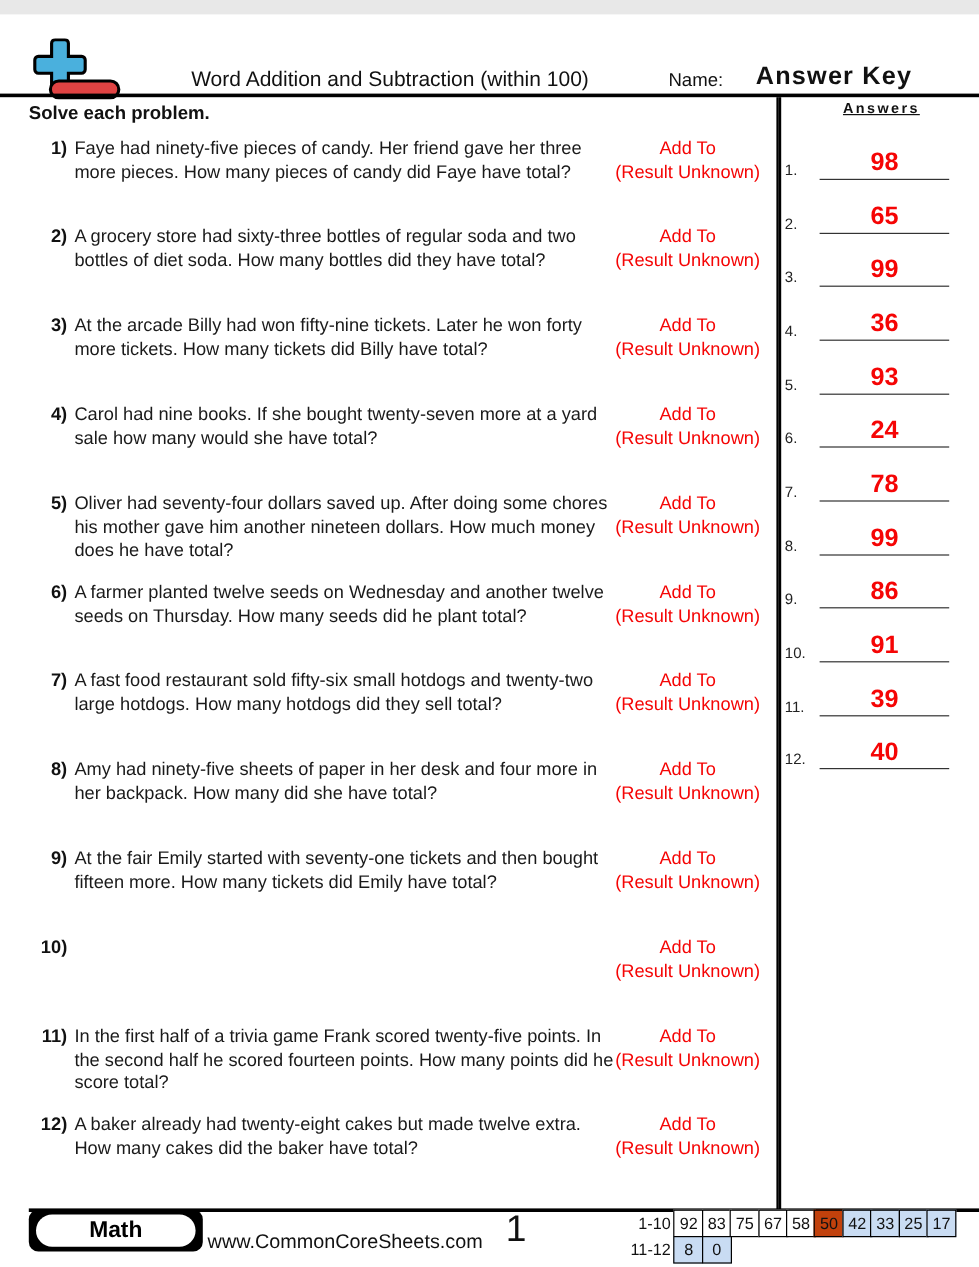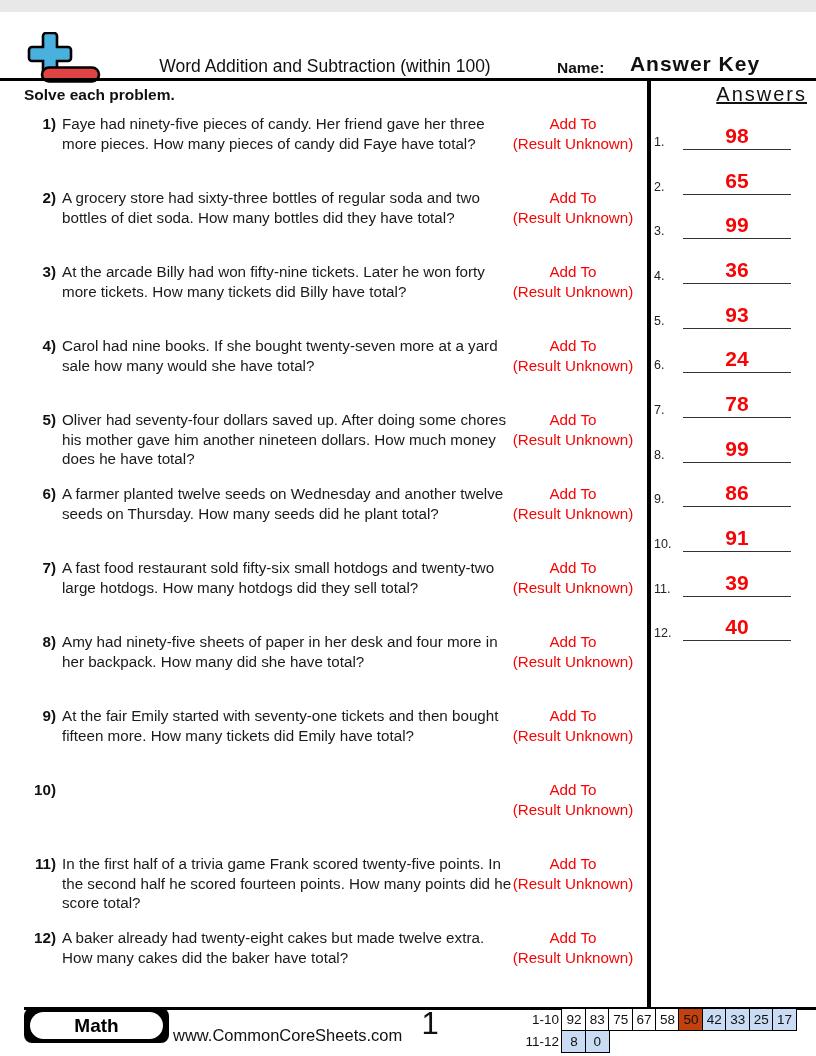--- a/index.html
+++ b/index.html
@@ -8,35 +8,35 @@
     position:relative; width:816px; height:1056px; margin:12px auto;
     background:#ffffff; overflow:hidden; color:#111;
     font-family:"Liberation Sans", sans-serif;
   }
   
   .logo { position:absolute; left:27px; top:20px; }
   .title {
     position:absolute; left:0; top:44px; width:650px;
     text-align:center; font-size:17.5px; color:#111;
   }
-  .name-label { position:absolute; left:557px; top:47px; font-size:15.5px;font-weight:bold; }
+  .name-label { position:absolute; left:557px; top:47px; font-size:15.5px; }
   .name-value {
     position:absolute; left:620px; top:40px; width:150px; text-align:center;
     font-size:21px; font-weight:bold; letter-spacing:1px;
   }
   .header-rule { position:absolute; left:0; top:66px; width:816px; height:3px; background:#000; }
   .instructions { position:absolute; left:24px; top:74px; font-size:15.5px; font-weight:bold; }
   
   .vline {
     position:absolute; left:647px; top:69px; height:928px; width:3px;
     border-left:2px solid #000; border-right:2px solid #000;
   }
   .answers-title {
-    position:absolute; left:662px; top:71px; width:145px; text-align:right;
-    font-size:20px; font-weight:normal; letter-spacing:2px; text-decoration:underline;
+    position:absolute; left:662px; top:71px; width:145px; text-align:center;
+    font-size:12px; font-weight:bold; letter-spacing:2px; text-decoration:underline;
   }
   .answer-item { position:absolute; left:652px; width:142px; height:34px; }
   .answer-num  { position:absolute; left:2px; bottom:1px; font-size:12.5px; color:#222; }
   .answer-line { position:absolute; left:31px; right:3px; bottom:0; border-bottom:1.6px solid #333; }
   .answer-value{
     position:absolute; left:31px; right:3px; bottom:2px; text-align:center;
     font-weight:bold; font-size:21px;
   }
   
   .problem { position:absolute; left:30px; width:618px; }

